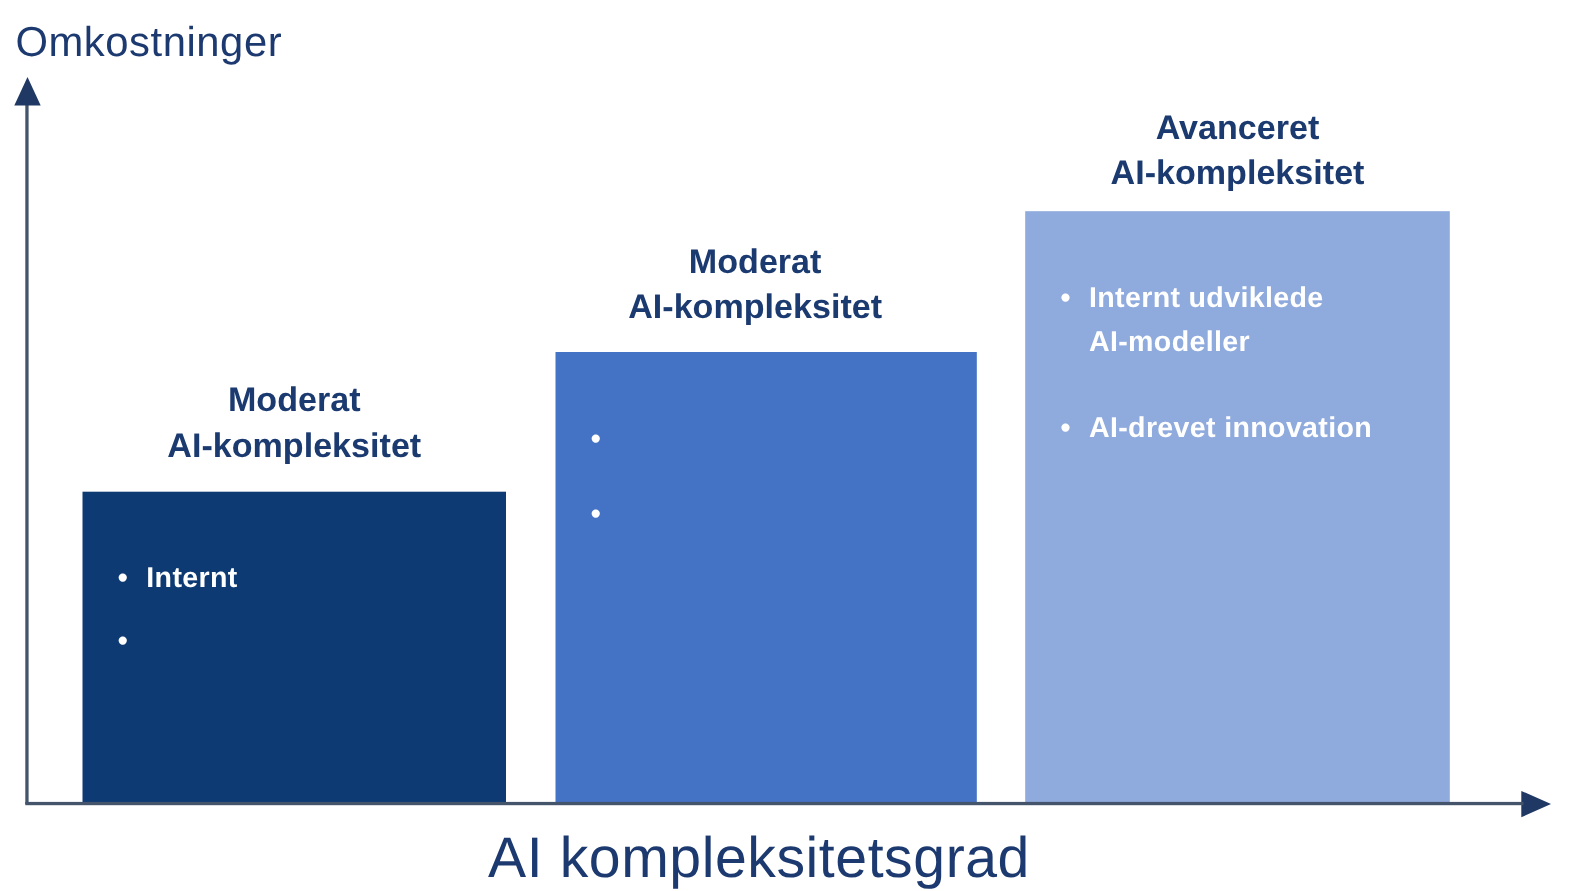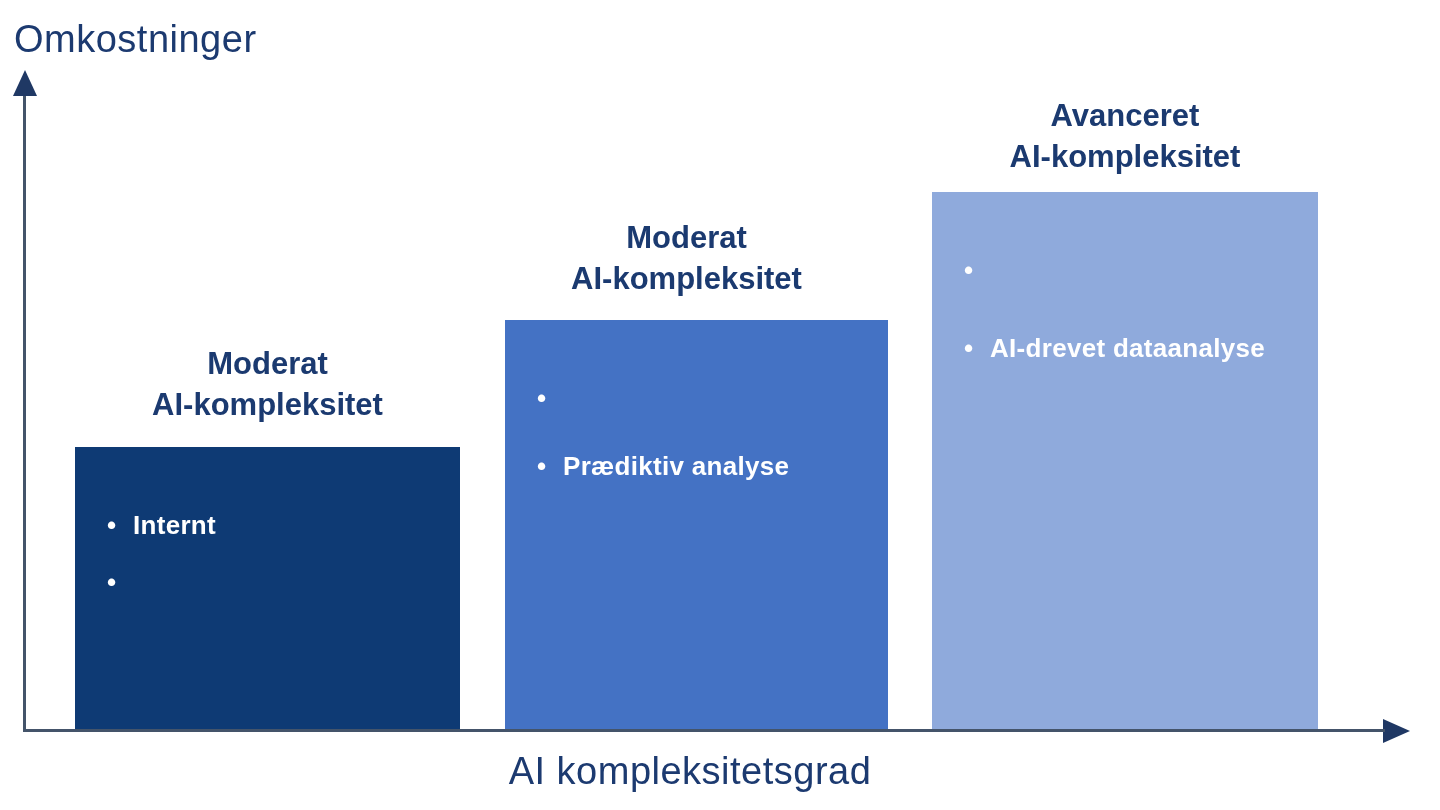--- a/index.html
+++ b/index.html
@@ -12,21 +12,21 @@
   }
   
   .y-title{
     position:absolute;left:14px;top:18px;
     font-size:38px;font-weight:500;color:#1C3A70;
     letter-spacing:0.5px;
   }
   .x-title{
     position:absolute;left:340px;top:750px;width:700px;
     text-align:center;
-    font-size:38px;font-weight:500;color:#1C3A70;
+    font-size:52px;font-weight:500;color:#1C3A70;
     letter-spacing:0.5px;
   }
   
   .y-axis-line{
     position:absolute;left:23px;top:94px;width:3px;height:637px;
     background:#44546A;
   }
   .x-axis-line{
     position:absolute;left:23px;top:729px;width:1362px;height:3px;
     background:#44546A;z-index:3;
@@ -111,29 +111,30 @@
       <span class="dot">•</span>
     </div>
   </div>
 
   <div class="bar b1">
     <div class="bullet">
       <span class="dot">•</span>
     </div>
     <div class="bullet" style="margin-top:28px;">
       <span class="dot">•</span>
-      <span class="txt">Prædiktiv analyse</span>
     </div>
   </div>
 
   <div class="bar b2">
     <div class="bullet">
       <span class="dot">•</span>
+      <span class="txt">Internt udviklede
+AI-modeller</span>
     </div>
     <div class="bullet" style="margin-top:38px;">
       <span class="dot">•</span>
-      <span class="txt">AI-drevet dataanalyse</span>
+      <span class="txt">AI-drevet innovation</span>
     </div>
   </div>
 
   <div class="x-title">AI kompleksitetsgrad</div>
 
 </div>
 
 </body></html>

